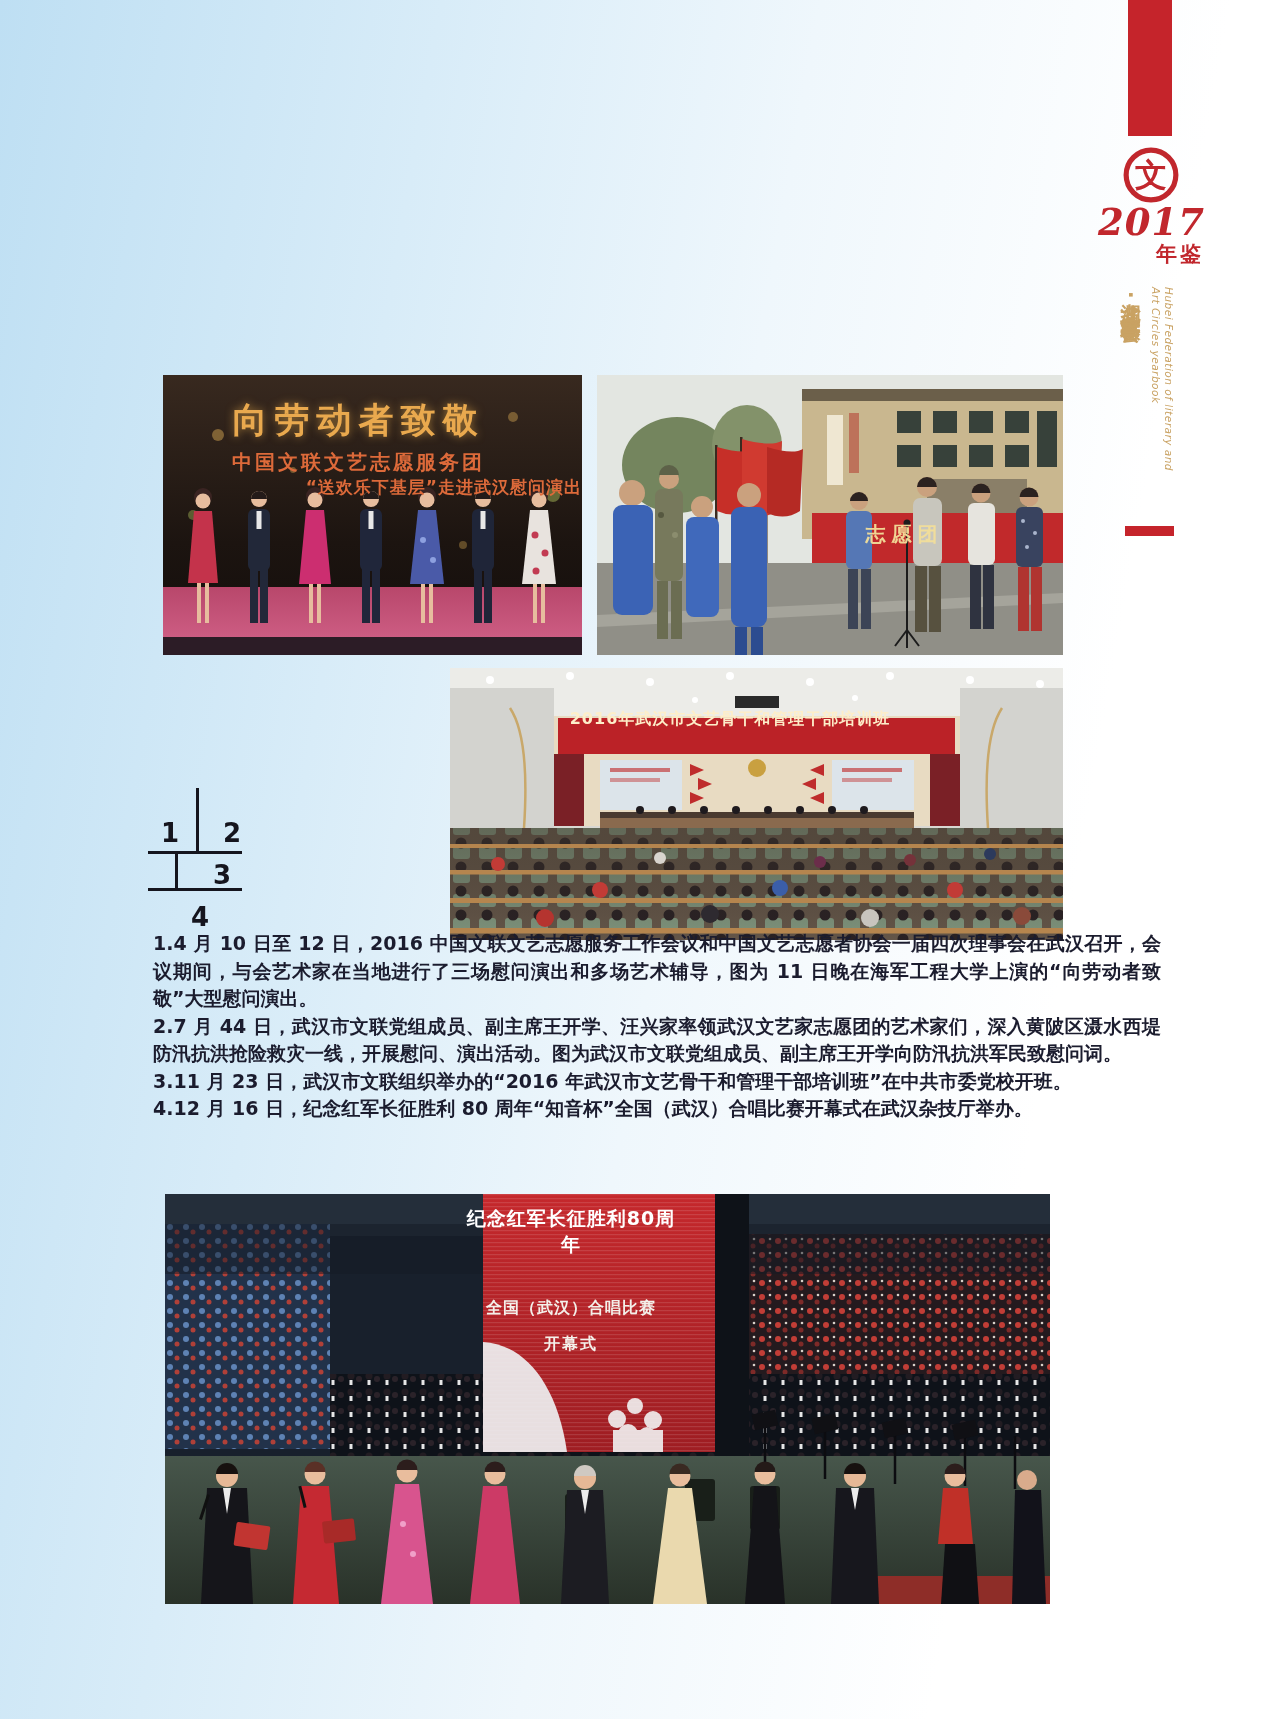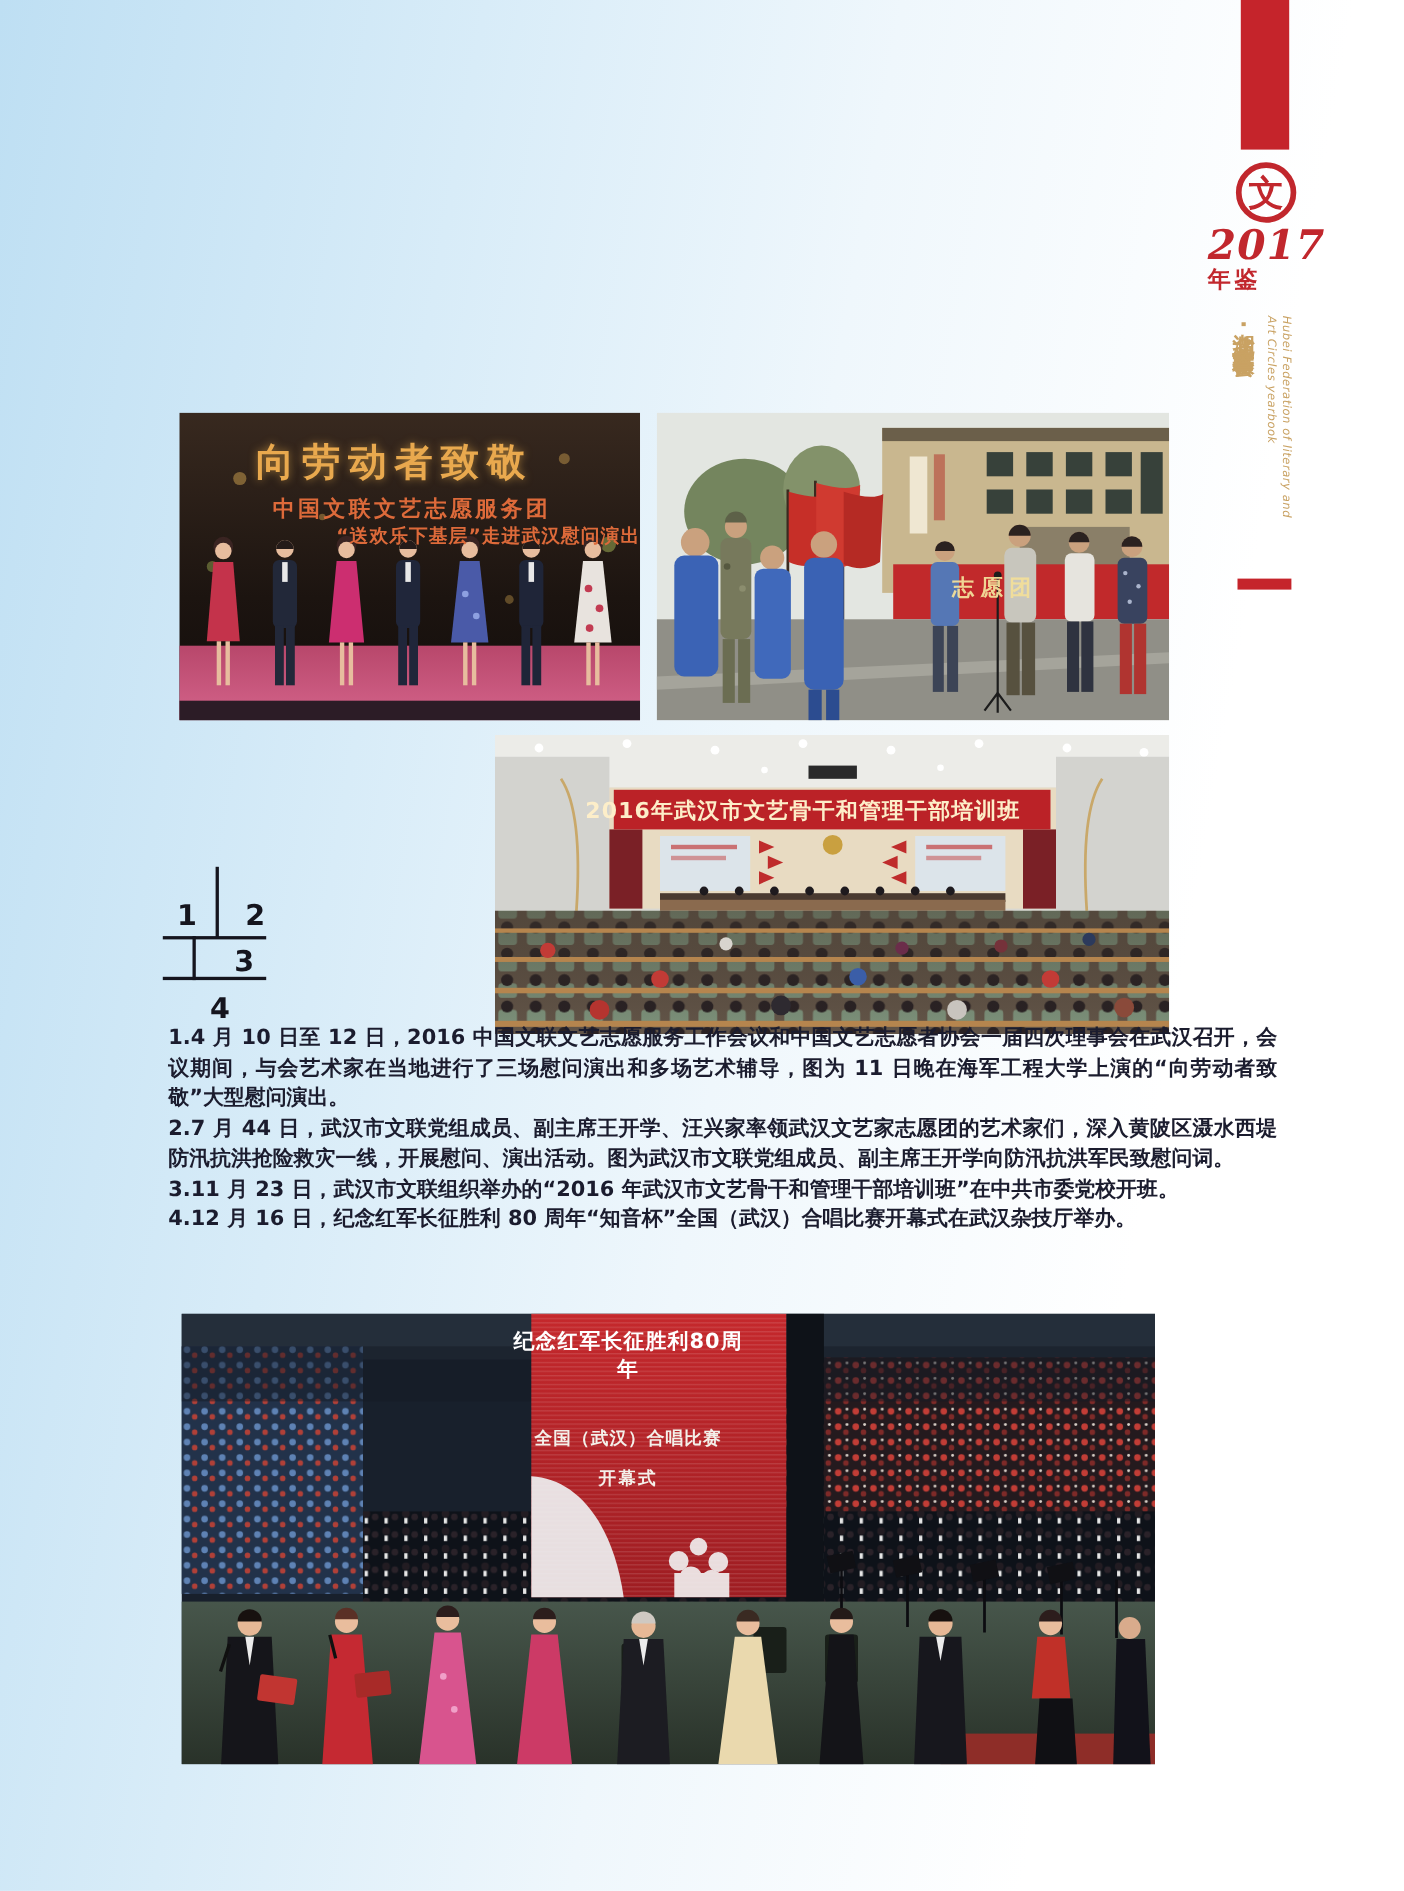--- a/index.html
+++ b/index.html
@@ -8,46 +8,46 @@
     background:linear-gradient(100deg,#bedff3 0%,#d8ecf8 28%,#eff7fc 52%,#ffffff 78%);
     font-family:"DejaVu Sans",sans-serif;
   }
   
   .mast-bar{position:absolute;left:1128px;top:0;width:44px;height:136px;background:#c5242b;}
   .mast-bar-small{position:absolute;left:1125px;top:526px;width:49px;height:10px;background:#c5242b;}
   .logo{position:absolute;left:1122px;top:146px;width:58px;height:58px;}
   .year{position:absolute;left:1098px;top:200px;width:106px;text-align:right;
         font-family:"DejaVu Serif",serif;font-style:italic;font-weight:bold;
         font-size:37px;color:#c1272d;letter-spacing:1px;}
-  .year-label{position:absolute;left:1098px;top:240px;width:106px;text-align:left;
+  .year-label{position:absolute;left:1098px;top:240px;width:106px;text-align:right;
         font-size:21px;font-weight:bold;color:#c1272d;letter-spacing:3px;}
   .org-en{position:absolute;left:1149px;top:287px;height:232px;
         writing-mode:vertical-rl;font-style:italic;color:#c9a263;
         font-size:10.5px;line-height:13px;letter-spacing:0.5px;white-space:nowrap;}
   .org-cn{position:absolute;left:1118px;top:288px;height:240px;
         writing-mode:vertical-rl;font-size:20px;font-weight:bold;color:#c9a263;
         letter-spacing:1px;white-space:nowrap;}
   
   .page-title{position:absolute;left:133px;top:220px;width:810px;text-align:center;
         font-size:47px;font-weight:bold;color:#281e16;letter-spacing:6px;}
   
   .photo{position:absolute;overflow:hidden;padding-left:28px;}
   .photo svg{display:block;}
   #photo1{left:135px;top:375px;width:419px;height:280px;}
   #photo2{left:569px;top:375px;width:466px;height:280px;}
   #photo3{left:422px;top:668px;width:613px;height:272px;}
   #photo4{left:137px;top:1194px;width:885px;height:410px;}
   .ovl{position:absolute;text-align:center;font-weight:bold;}
   .p1-t1{left:0;top:22px;width:100%;font-size:35px;color:#e9a94e;letter-spacing:7px;
          text-shadow:0 0 8px rgba(255,190,80,.55);}
-  .p1-t2{left:16px;top:74px;width:100%;font-size:20px;color:#dd6a3a;letter-spacing:3px;}
+  .p1-t2{left:0;top:74px;width:100%;font-size:20px;color:#dd6a3a;letter-spacing:3px;}
   .p1-t3{left:0;top:101px;width:100%;font-size:17px;color:#dd6a3a;letter-spacing:1px;text-align:right;}
   .p2-banner{left:250px;top:146px;width:171px;font-size:20px;color:#f3df9a;
          letter-spacing:6px;opacity:.95;}
-  .p3-banner{left:110px;top:56px;width:396px;font-size:20px;color:#fdeec9;letter-spacing:1px;}
+  .p3-banner{left:110px;top:41px;width:396px;font-size:16px;color:#fdeec9;letter-spacing:1px;}
   .p4-s1{left:322px;top:12px;width:224px;font-size:19px;color:#ffffff;letter-spacing:1px;}
   .p4-s2{left:330px;top:104px;width:208px;font-size:16px;color:#f4f0ea;letter-spacing:1px;}
   .p4-s3{left:330px;top:140px;width:208px;font-size:16px;color:#f4f0ea;letter-spacing:2px;}
   
   .diagram{position:absolute;left:133px;top:780px;width:130px;height:155px;color:#15151e;}
   .diagram .num{position:absolute;font-size:26px;font-weight:bold;}
   .d-n1{left:28px;top:38px;}
   .d-n2{left:90px;top:38px;}
   .d-n3{left:80px;top:80px;}
   .d-n4{left:58px;top:122px;}

